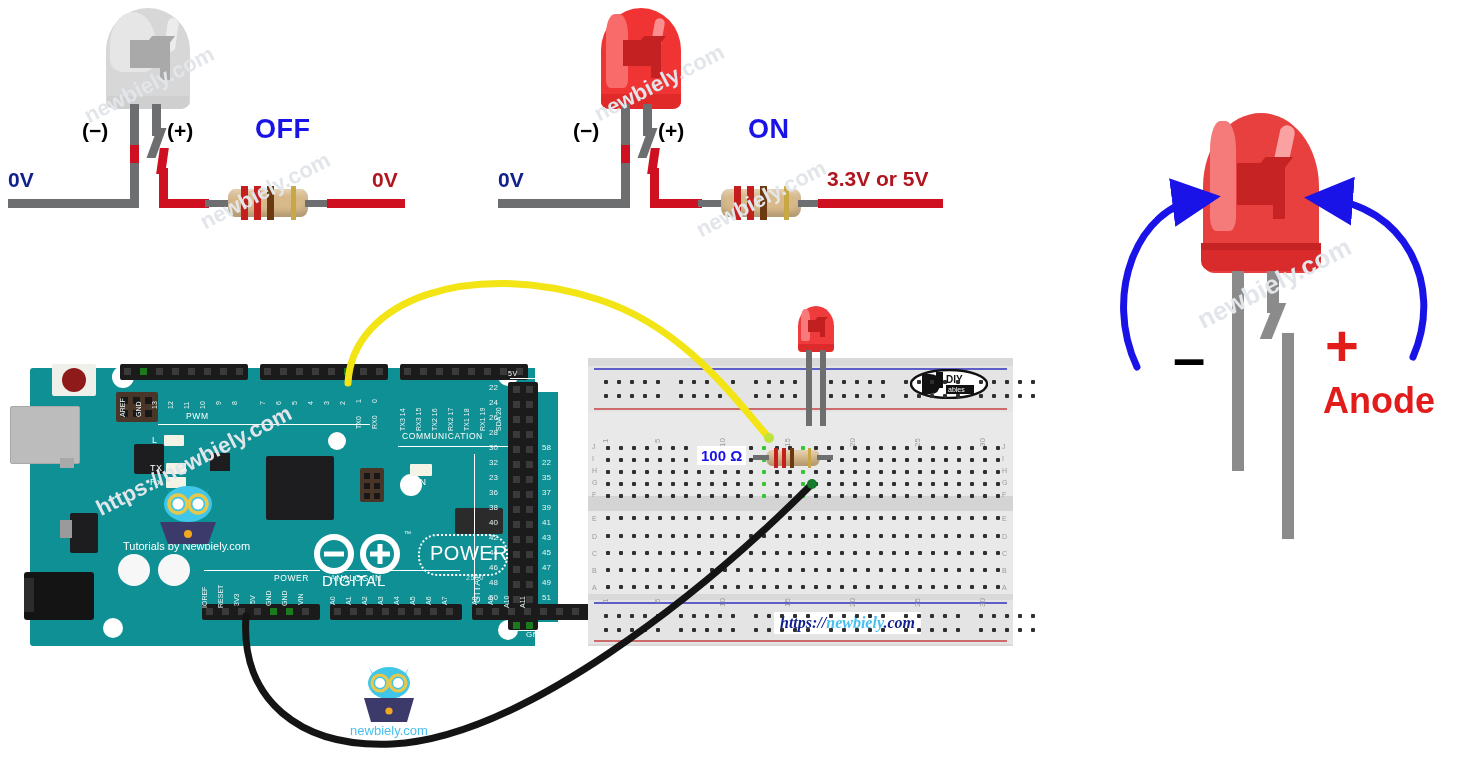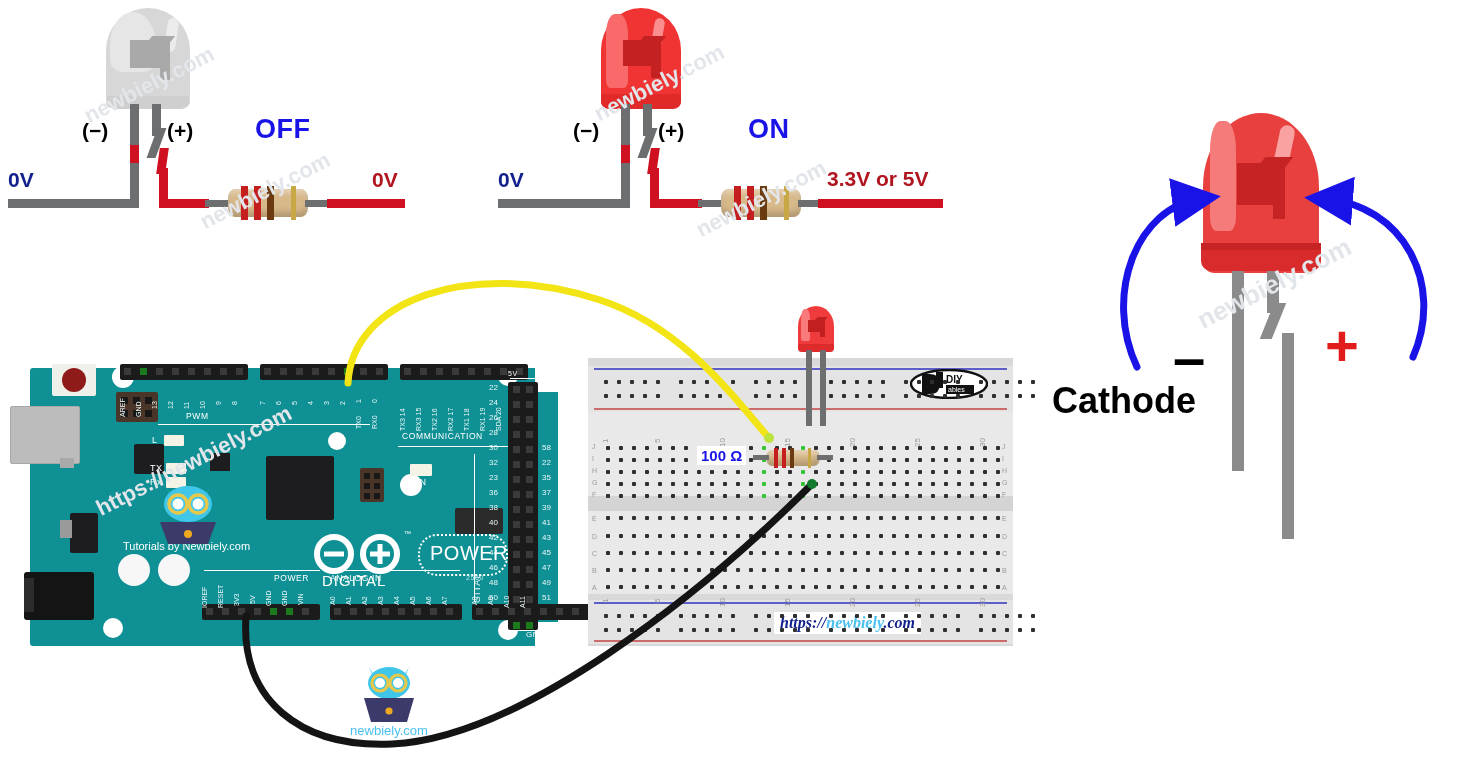--- a/index.html
+++ b/index.html
@@ -1053,16 +1053,16 @@
         <polygon points="0,0 7,3.5 0,7" fill="#1a13e8"></polygon>
       </marker>
     </defs>
     <path d="M112,272 C78,200 112,112 175,104" fill="none" stroke="#1a13e8" stroke-width="7" stroke-linecap="round" marker-end="url(#ah)"></path>
     <path d="M388,262 C420,188 378,110 300,104" fill="none" stroke="#1a13e8" stroke-width="7" stroke-linecap="round" marker-end="url(#ah)"></path>
   </svg>
 
   <span class="big-sign" style="left:148px;top:234px;font-size:58px;color:#000000;">–</span>
   <span class="big-sign" style="left:300px;top:222px;font-size:58px;color:#e21b1b;">+</span>
 
-  <span class="big-label" style="left:27px;top:285px;color:#000000;">Cathode</span>
+  <span class="big-label" style="left:298px;top:285px;color:#e21b1b;">Anode</span>
 </div>
 
 <span class="wm2" style="left:1190px;top:268px;font-size:26px;">newbiely.com</span>
 
 </body></html>

